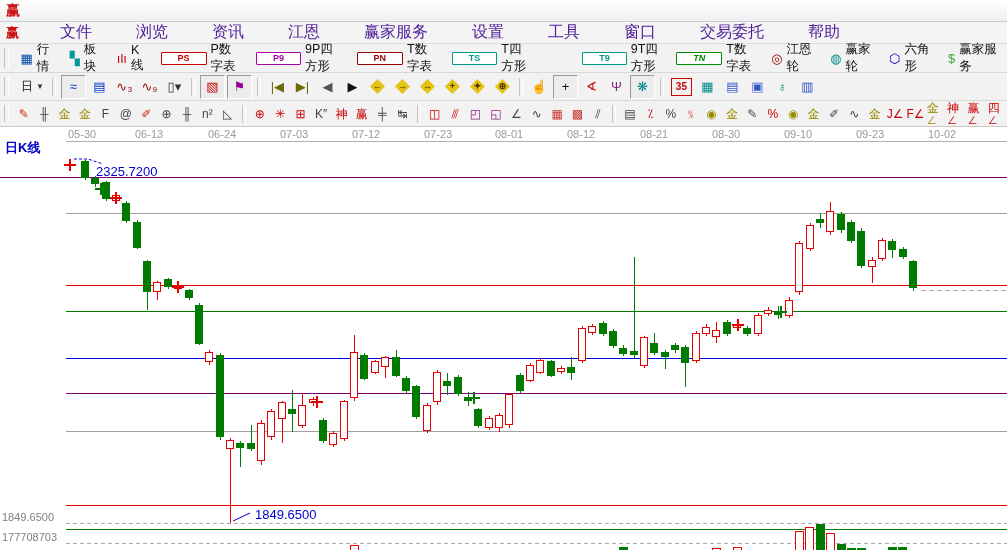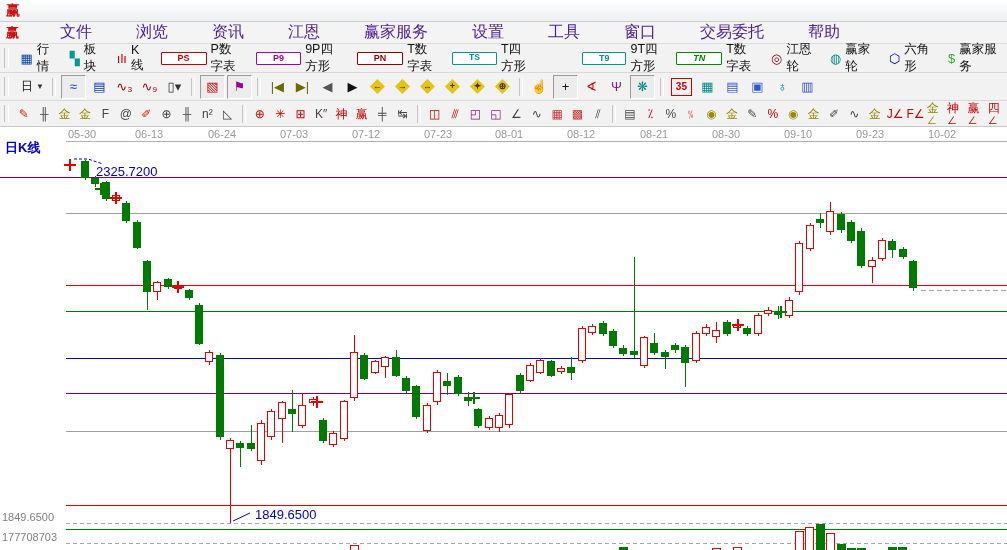--- a/index.html
+++ b/index.html
@@ -75,21 +75,21 @@
     </span>
     <span class="tb1-item">
       <span class="ic ic-box" style="color: rgb(170, 0, 170);">P9</span>
       <span class="">9P四方形</span>
     </span>
     <span class="tb1-item">
       <span class="ic ic-box" style="color: rgb(153, 0, 0);">PN</span>
       <span class="">T数字表</span>
     </span>
     <span class="tb1-item">
-      <span class="ic ic-box" style="color: rgb(0, 153, 136); font-family: Liberation Mono, monospace;">TS</span>
+      <span class="ic ic-box" style="color: rgb(0, 153, 136);">TS</span>
       <span class="">T四方形</span>
     </span>
     <span class="tb1-item">
       <span class="ic ic-box" style="color: rgb(0, 153, 136); margin-left: 36px;">T9</span>
       <span class="">9T四方形</span>
     </span>
     <span class="tb1-item">
       <span class="ic ic-box" style="color: rgb(0, 136, 0); font-style: italic;">TN</span>
       <span class="">T数字表</span>
     </span>

